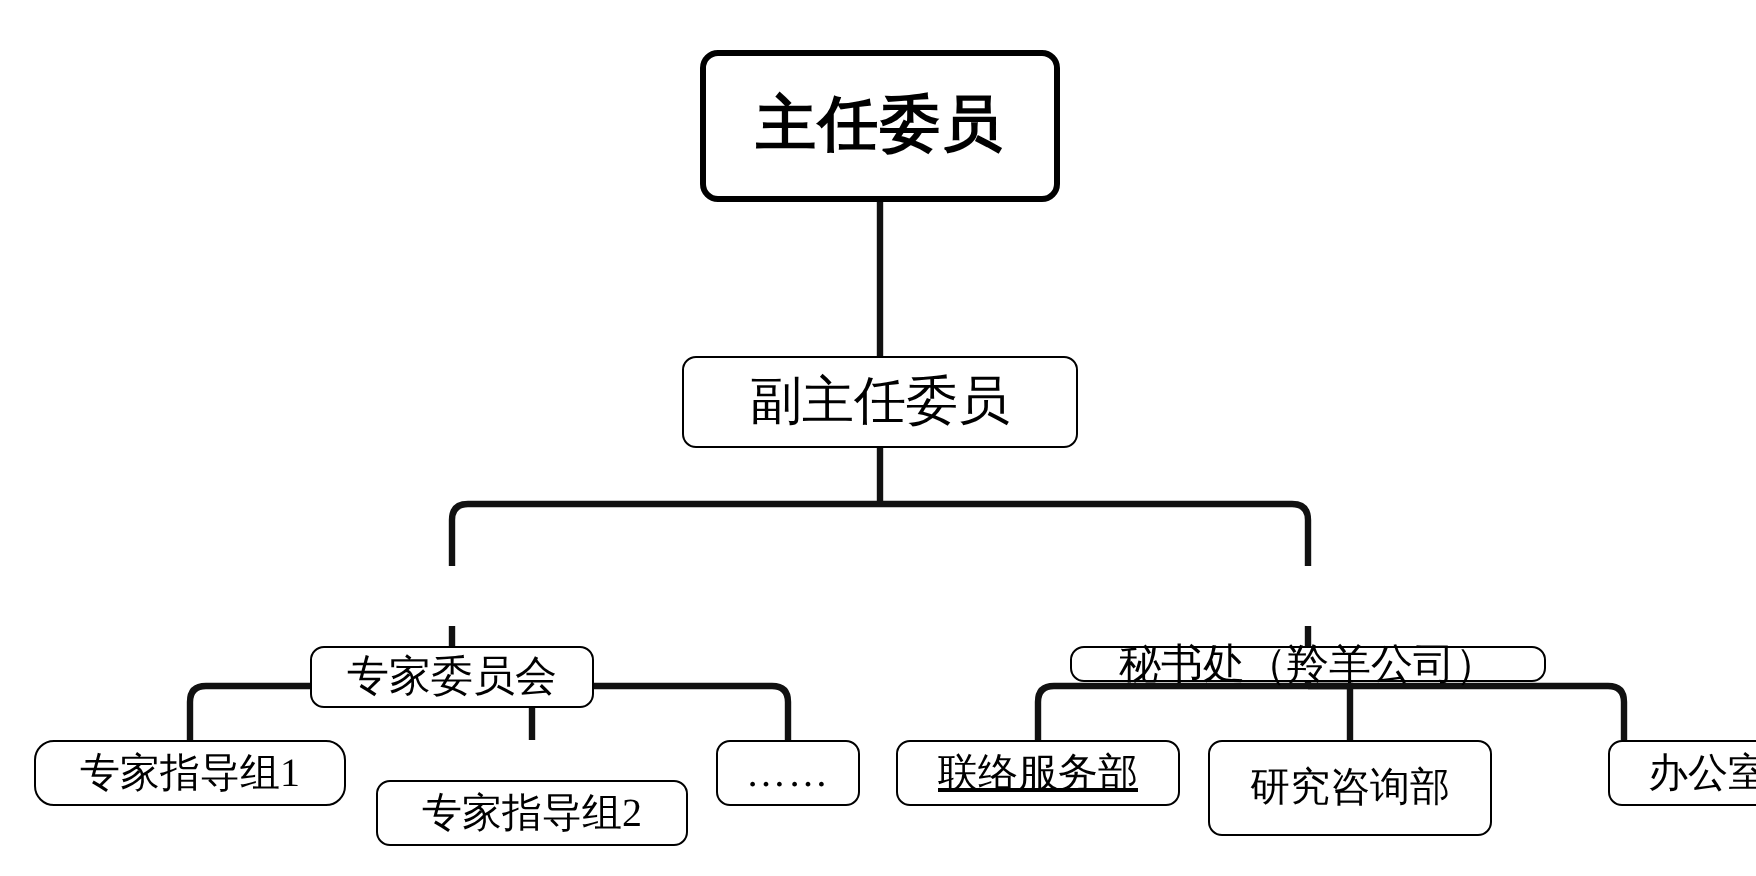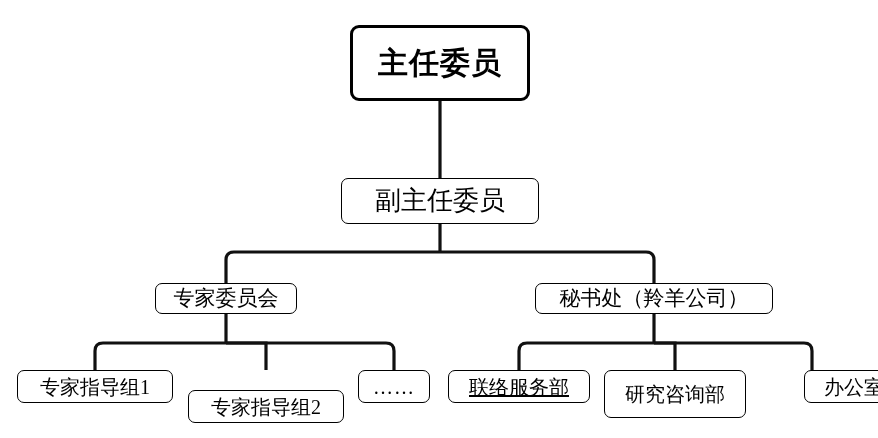--- a/index.html
+++ b/index.html
@@ -46,20 +46,21 @@
     font-weight: bold;
     letter-spacing: 1px;
   }
   .node.level-2 {
     border-width: 1.6px;
     font-size: 26px;
   }
   .node.level-3 {
     border-width: 1.6px;
     font-size: 21px;
+    margin-top: 40px;
   }
   .node.level-4 {
     border-width: 1.6px;
     font-size: 20px;
   }
   .node .node-label {
     display: block;
     padding: 0 6px;
   }
   .node.ellipsis-node .node-label {
@@ -96,25 +97,25 @@
   </div>
 
   <div class="node level-1" style="left:350px; top:25px; width:180px; height:76px;">
     <span class="node-label">主任委员</span>
   </div>
 
   <div class="node level-3" style="left:155px; top:283px; width:142px; height:31px;">
     <span class="node-label">专家委员会</span>
   </div>
 
-  <div class="node level-3" style="left:535px; top:283px; width:238px; height:31px;font-family:Liberation Serif, serif;">
+  <div class="node level-3" style="left:535px; top:283px; width:238px; height:18px;font-family:Liberation Serif, serif;">
     <span class="node-label">秘书处（羚羊公司）</span>
   </div>
 
-  <div class="node level-4" style="left:17px; top:370px; width:156px; height:33px;">
+  <div class="node level-4" style="left:17px; top:370px; width:156px; height:33px;border-radius:10px;">
     <span class="node-label">专家指导组1</span>
   </div>
 
   <div class="node level-4" style="left:188px; top:370px; width:156px; height:33px;margin-top:20px;">
     <span class="node-label">专家指导组2</span>
   </div>
 
   <div class="node level-4 ellipsis-node" style="left:358px; top:370px; width:72px; height:33px;">
     <span class="node-label">……</span>
   </div>

